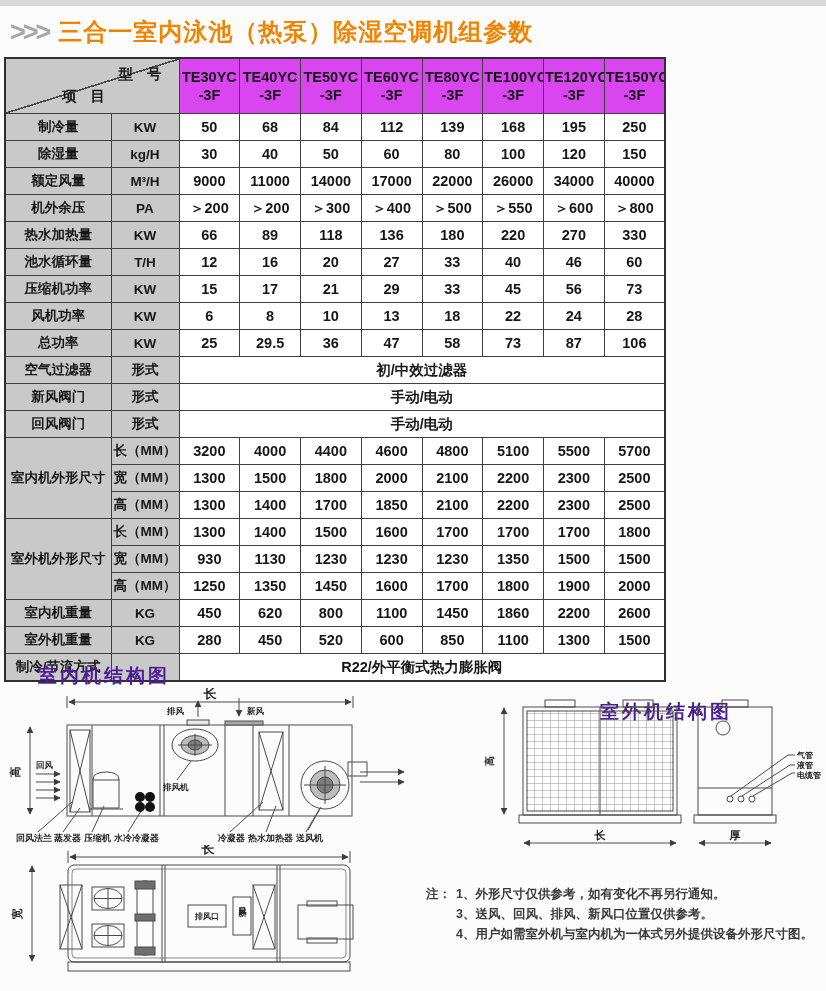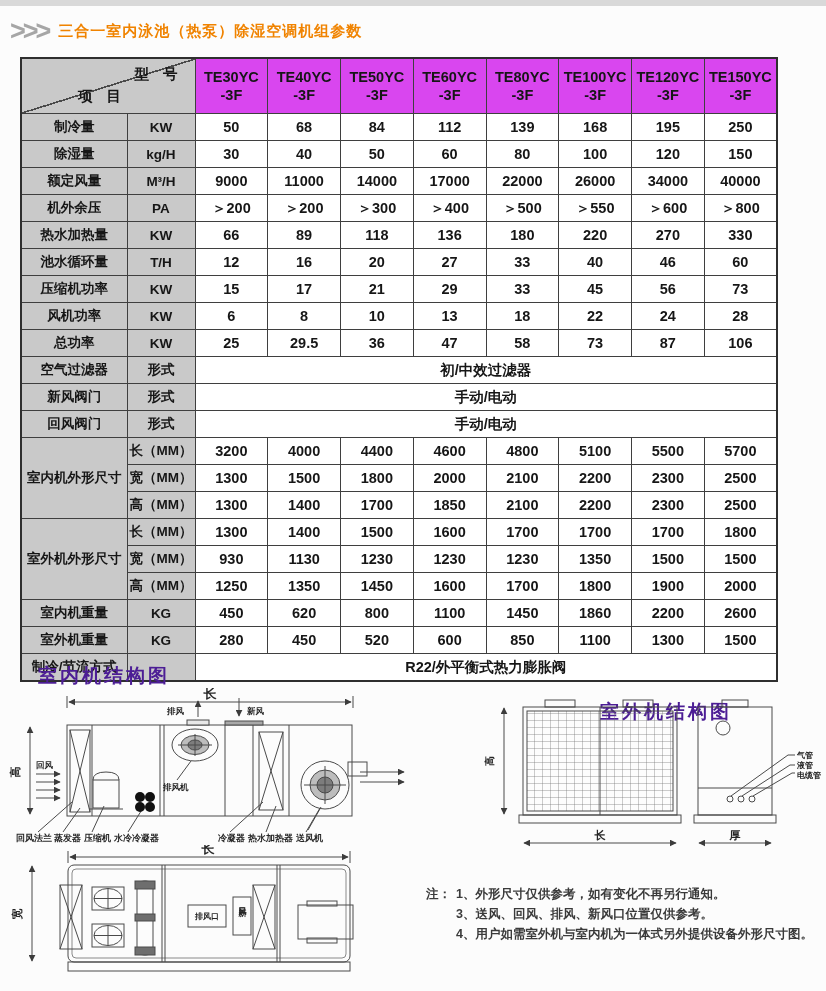--- a/index.html
+++ b/index.html
@@ -3,24 +3,24 @@
 <meta charset="utf-8">
 <style>
   html,body{margin:0;padding:0;background:#ffffff;}
   .page{position:relative;width:826px;height:991px;background:#fcfcfc;overflow:hidden;
         font-family:"Liberation Sans","DejaVu Sans",sans-serif;color:#1c1c1c;}
   .top-edge{position:absolute;top:0;left:0;width:100%;height:6px;background:#d9d9d9;}
 
   
   .title-bar{position:absolute;top:16px;left:10px;display:flex;align-items:center;gap:10px;}
   .title-marker{font-size:27px;font-weight:bold;color:#a6a6a6;letter-spacing:-3px;transform:scaleY(1.05);}
-  .page-title{font-size:15px;font-weight:bold;color:#f08300;letter-spacing:1px;}
+  .page-title{font-size:24px;font-weight:bold;color:#f08300;letter-spacing:1px;}
 
   
-  table.spec{position:absolute;top:57px;left:20px;width:758px;border-collapse:collapse;
+  table.spec{position:absolute;top:57px;left:4px;width:662px;border-collapse:collapse;
              table-layout:fixed;border:2px solid #2f2f2f;}
   table.spec td{border:1px solid #3f3f3f;text-align:center;vertical-align:middle;
                 padding:1px 1px;font-weight:bold;color:#161616;overflow:hidden;}
   td.gray{background:#c9c9c9;}
   td.white{background:#ffffff;}
   td.label-cell{font-size:13.5px;white-space:nowrap;}
   td.unit-cell{font-size:13.5px;white-space:nowrap;}
   td.value-cell{font-size:14.5px;height:24px;}
   td.model-cell{background:#d946ef;font-size:14.5px;height:52px;line-height:1.25;}
   td.corner-cell{background:#c9c9c9;position:relative;height:52px;padding:0;

